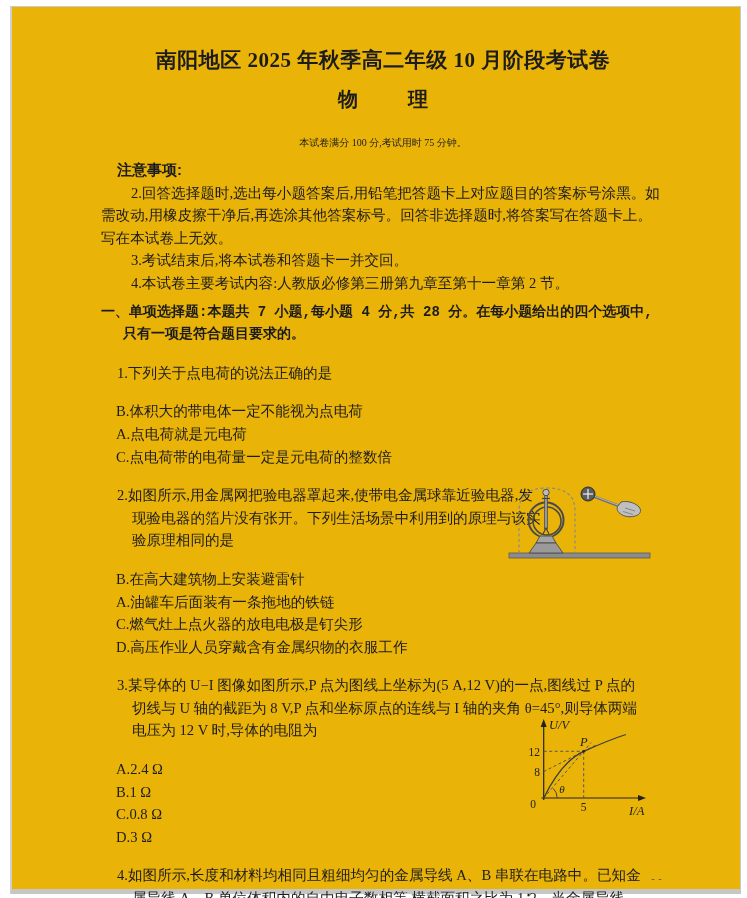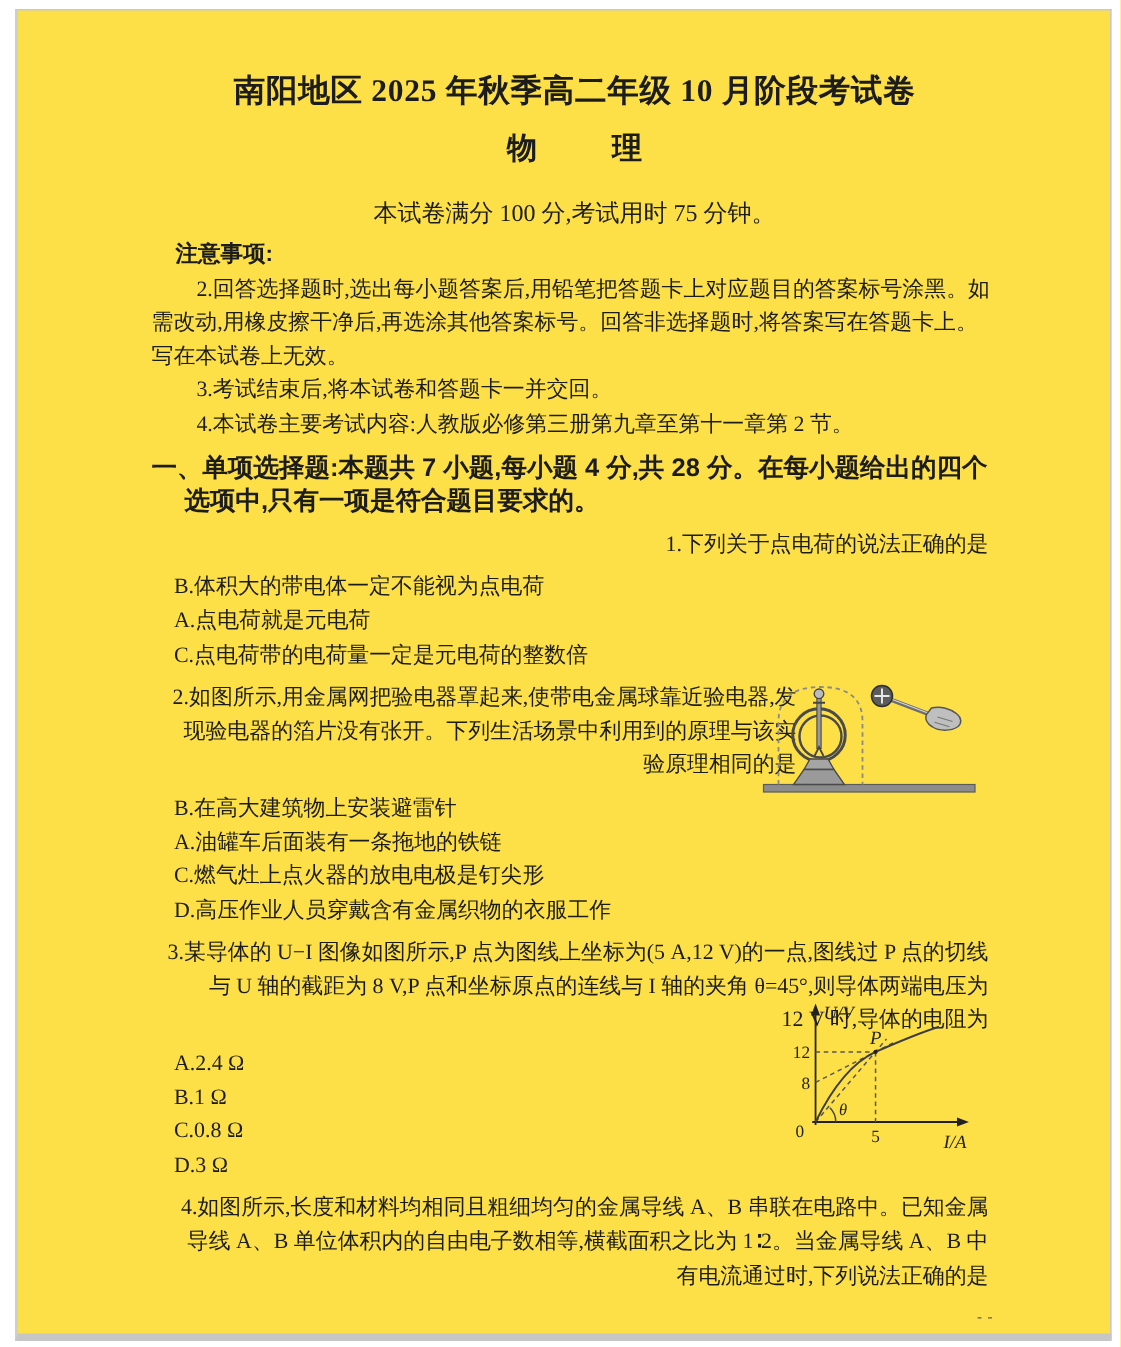--- a/index.html
+++ b/index.html
@@ -3,46 +3,46 @@
 <meta charset="utf-8">
 <style>
   html,body{margin:0;padding:0;}
   body{
     width:747px;height:898px;position:relative;background:#ffffff;
     font-family:"Liberation Serif","DejaVu Serif",serif;color:#1c1c1c;
     overflow:hidden;
   }
   .page{
     position:absolute;left:10px;top:6px;width:731px;height:888px;
-    box-sizing:border-box;background:#fde047;
+    box-sizing:border-box;background:#eab308;
     border:1px solid #c9c9c9;border-left:2px solid #cfcfcf;border-bottom:5px solid #c6c6c6;
   }
   .content{position:absolute;left:89px;top:0;width:564px;font-size:14.6px;line-height:22.6px;}
   .title{
     text-align:center;font-size:21px;font-weight:bold;line-height:30px;
     margin:38px 0 0;letter-spacing:0.5px;
   }
   .subject{
     text-align:center;font-size:20px;font-weight:bold;line-height:36px;
     margin:6px 0 0;letter-spacing:2.5em;text-indent:2.5em;
   }
-  .info{text-align:center;font-size:16px;line-height:20px;margin:16px 0 0;}
+  .info{text-align:center;font-size:10px;line-height:20px;margin:16px 0 0;}
   .notices-heading{
     font-family:"Liberation Sans","DejaVu Sans",sans-serif;font-weight:bold;
     font-size:15px;line-height:22.6px;margin:6px 16px 0;
   }
   .notice{margin:0;text-indent:2.05em;}
   .section-heading{
-    font-family:Liberation Sans, sans-serif;font-weight:bold;
-    font-size:17px;line-height:22.6px;margin:6px 0 0;
+    font-family:Liberation Mono, monospace;font-weight:bold;
+    font-size:14px;line-height:22.6px;margin:6px 0 0;
     padding-left:22px;text-indent:-22px;
   }
   .question{position:relative;margin:0;}
   .question.first{margin-top:2px;}
-  .stem{margin:6px;padding-left:15px;text-indent:-15px;text-align:right;}
+  .stem{margin:16px;padding-left:15px;text-indent:-15px;}
   .stem.narrow{width:409px;}
   .option{margin:0;padding-left:15px;}
   .figure{position:absolute;}
   .fig-electroscope{left:406px;top:-3px;width:160px;height:88px;}
   .fig-graph{left:402px;top:42px;width:170px;height:110px;}
   .footer{
     text-align:center;font-size:13px;line-height:18px;margin:4px 0 0;color:#222;
   }
   .side-mark{
     position:absolute;left:638px;top:866px;font-size:10px;color:#555;

